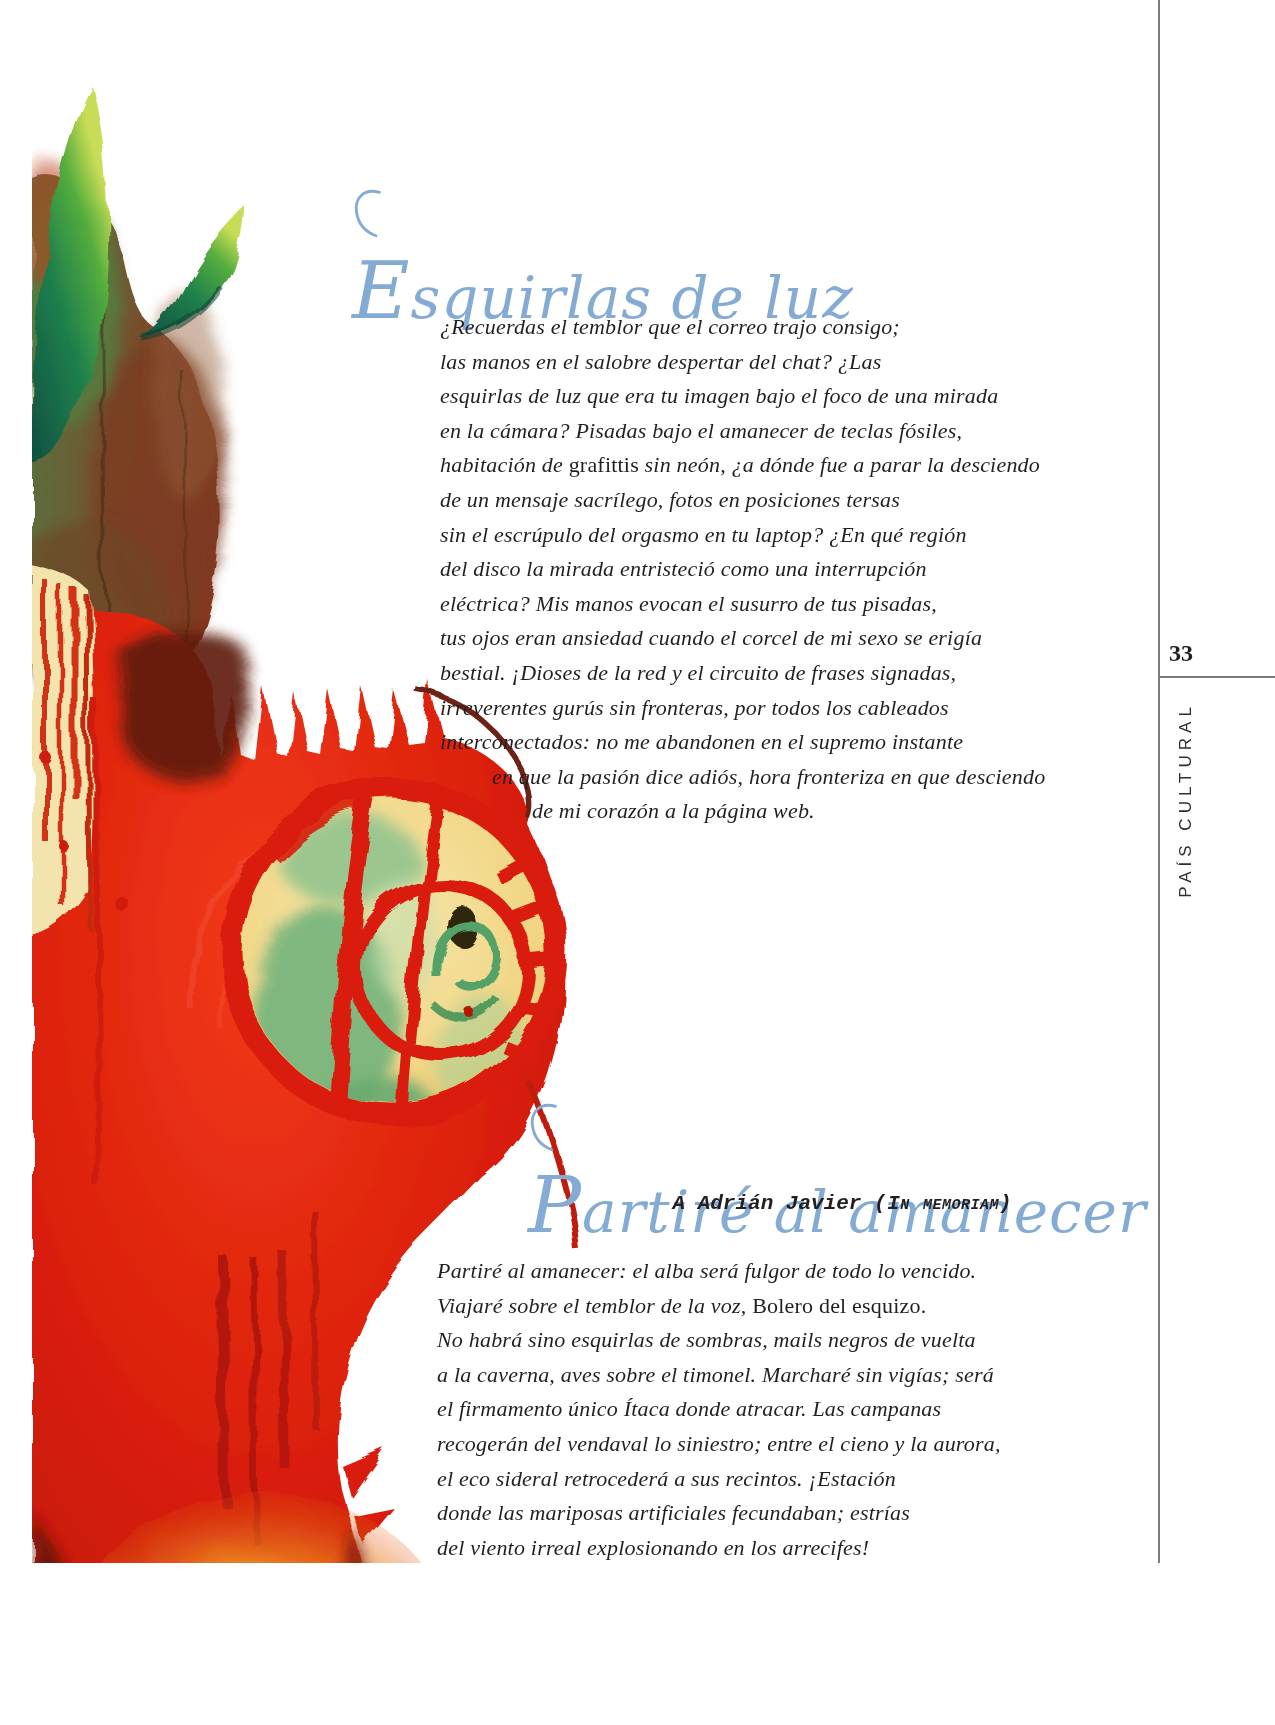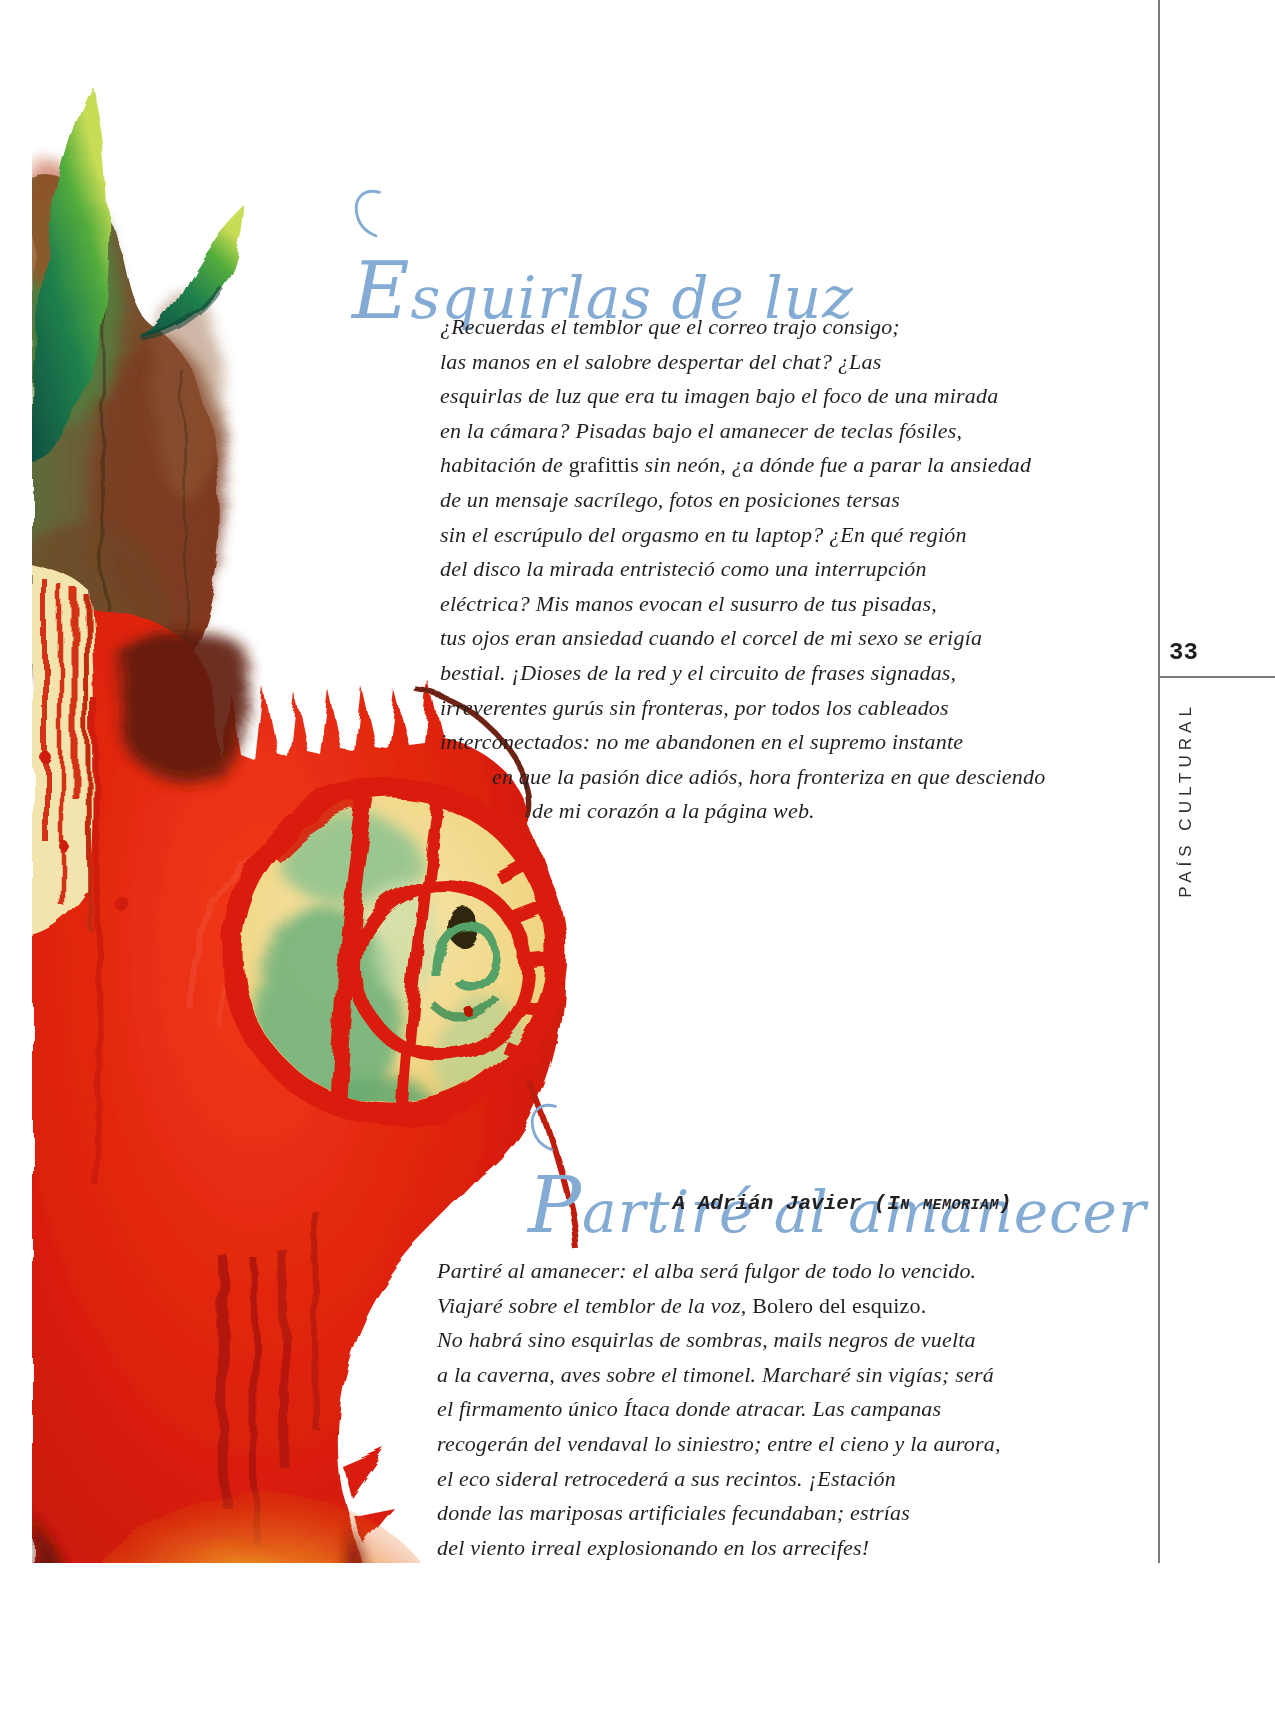--- a/index.html
+++ b/index.html
@@ -72,21 +72,21 @@
     background:var(--rule-gray,#7b7b7b);
   }
   .sidebar-hline{
     position:absolute;
     left:1126px;top:676px;width:149px;height:2px;
     background:var(--rule-gray,#7b7b7b);
   }
   .page-number{
     position:absolute;
     left:1137px;top:641px;
-    font-family:Liberation Mono, monospace;
+    font-family:Liberation Serif, serif;
     font-weight:bold;
     font-size:24px;
     color:#1f1f1f;
     line-height:1;
   }
   .section-label{
     position:absolute;
     left:1044px;top:789px;
     width:220px;height:22px;
     transform:rotate(-90deg);
@@ -243,21 +243,21 @@
     <svg class="swash" viewBox="0 0 34 60" aria-hidden="true">
       <path d="M31,6 C12,1 3,14 5,28 C7,42 16,51 27,55" fill="none" stroke="currentColor" stroke-width="3.2" stroke-linecap="round"></path>
     </svg><span class="title-text">Esquirlas de luz</span>
   </h1>
 
   <div class="poem" id="poem1-lines">
       <div class="poem-line"><span>¿Recuerdas el temblor que el correo trajo consigo;</span></div>
       <div class="poem-line"><span>las manos en el salobre despertar del chat? ¿Las</span></div>
       <div class="poem-line"><span>esquirlas de luz que era tu imagen bajo el foco de una mirada</span></div>
       <div class="poem-line"><span>en la cámara? Pisadas bajo el amanecer de teclas fósiles,</span></div>
-      <div class="poem-line"><span>habitación de </span><span class="roman">grafittis</span><span> sin neón, ¿a dónde fue a parar la ansiedad</span></div>
+      <div class="poem-line"><span>habitación de </span><span class="roman">grafittis</span><span> sin neón, ¿a dónde fue a parar la desciendo</span></div>
       <div class="poem-line"><span>de un mensaje sacrílego, fotos en posiciones tersas</span></div>
       <div class="poem-line"><span>sin el escrúpulo del orgasmo en tu laptop? ¿En qué región</span></div>
       <div class="poem-line"><span>del disco la mirada entristeció como una interrupción</span></div>
       <div class="poem-line"><span>eléctrica? Mis manos evocan el susurro de tus pisadas,</span></div>
       <div class="poem-line"><span>tus ojos eran ansiedad cuando el corcel de mi sexo se erigía</span></div>
       <div class="poem-line"><span>bestial. ¡Dioses de la red y el circuito de frases signadas,</span></div>
       <div class="poem-line"><span>irreverentes gurús sin fronteras, por todos los cableados</span></div>
       <div class="poem-line"><span>interconectados: no me abandonen en el supremo instante</span></div>
       <div class="poem-line" style="padding-left: 52px;"><span>en que la pasión dice adiós, hora fronteriza en que desciendo</span></div>
       <div class="poem-line" style="padding-left: 92px;"><span>de mi corazón a la página web.</span></div>

